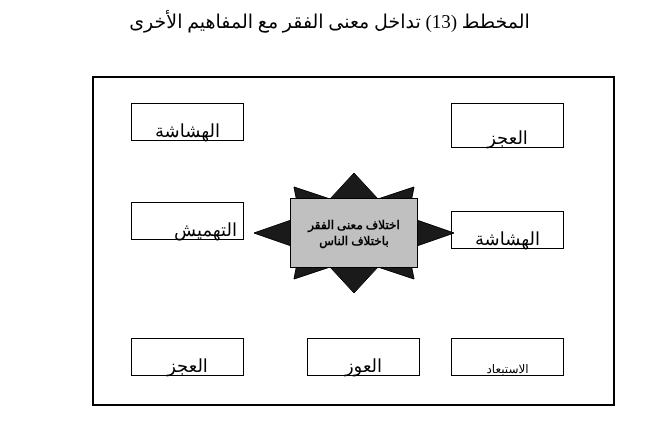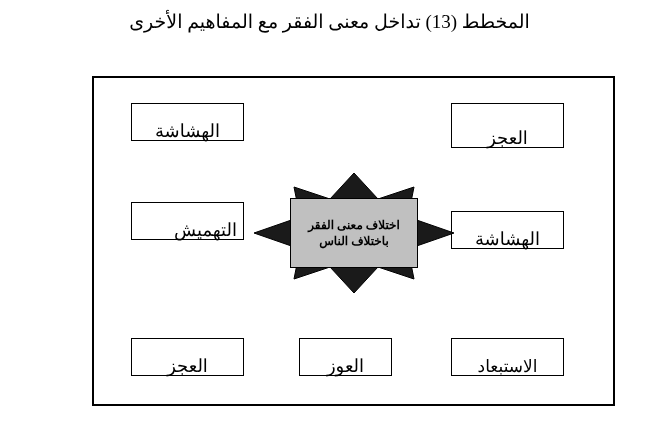--- a/index.html
+++ b/index.html
@@ -48,32 +48,32 @@
     border: 1px solid #000000;
     background: #ffffff;
     display: flex;
     align-items: flex-end;
     justify-content: center;
     direction: rtl;
     font-size: 18px;
     line-height: 1;
     white-space: nowrap;
   }
-  .concept-box.wide-label { font-size: 17px; }
+  .concept-box.wide-label { font-size: 12px; }
 
   
   #box-hashasha   { left: 37px;  top: 25px;  width: 113px; height: 38px; }
   #box-hirman     { left: 205px; top: 25px;  width: 113px; height: 38px; }
   #box-ajz        { left: 357px; top: 25px;  width: 113px; height: 45px; }
   
   #box-tahmish    { left: 37px;  top: 124px; width: 113px; height: 38px; padding-left: 36px; }
   #box-faqa       { left: 357px; top: 133px; width: 113px; height: 38px; }
   
   #box-haja       { left: 37px;  top: 260px; width: 113px; height: 38px; }
-  #box-awz        { left: 205px; top: 260px; width: 93px; height: 38px; }
+  #box-awz        { left: 213px; top: 260px; width: 113px; height: 38px; }
   #box-istibaad   { left: 357px; top: 260px; width: 113px; height: 38px; }
 
   
   #center-group {
     position: absolute;
     left: 160px;
     top: 95px;
     width: 200px;
     height: 120px;
   }

